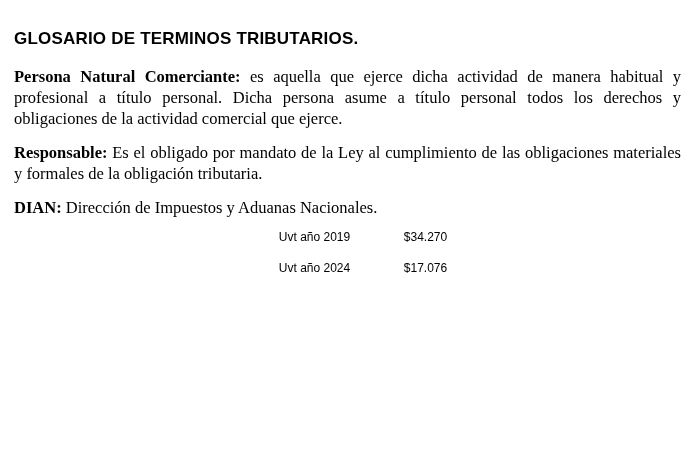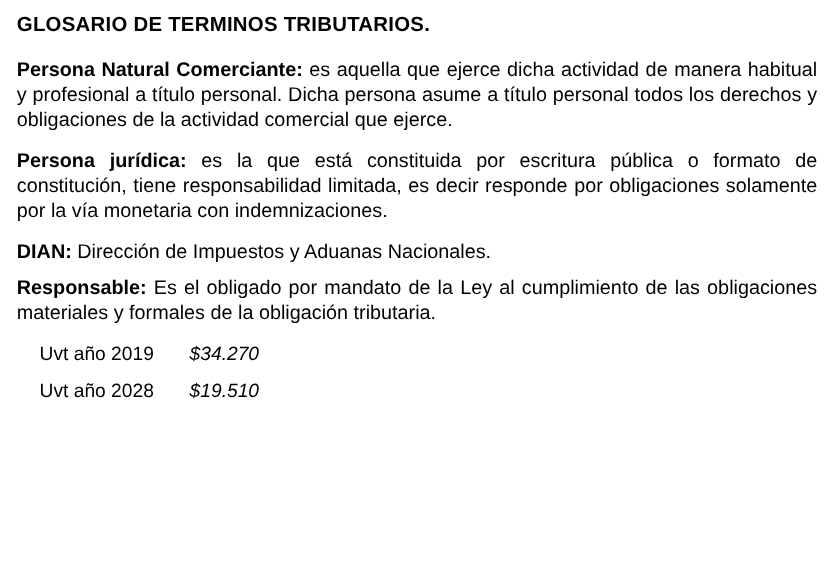--- a/index.html
+++ b/index.html
@@ -8,79 +8,79 @@
     background: #ffffff;
   }
   body {
     width: 695px;
     height: 476px;
     overflow: hidden;
     font-family: "Liberation Sans", "DejaVu Sans", sans-serif;
     color: #000000;
   }
   .page {
-    padding: 10px 14px 0 14px;
+    padding: 28px 14px 0 14px;
     box-sizing: border-box;
     width: 695px;
     height: 476px;
   }
   .doc-title {
     font-size: 17px;
     font-weight: bold;
     line-height: 21px;
     margin: 0 0 17px 0;
     letter-spacing: 0.2px;
   }
   .para {
     font-size: 16.5px;
     line-height: 21px;
     text-align: justify;
     margin: 0 0 13px 0;
+    font-family: Liberation Serif, serif;
   }
   .para.tight {
     margin-bottom: 9px;
   }
   .para .term {
     font-weight: bold;
   }
   .uvt-row {
     display: flex;
-    font-size: 16px;
+    font-size: 12px;
     line-height: 21px;
-    margin: 0 0 10px 19px;
+    margin: 0 0 10px 31px;
+    justify-content: center;
   }
   .uvt-label {
     width: 125px;
     flex: 0 0 auto;
   }
   .uvt-value {
     flex: 0 0 auto;
-    font-style: italic;
   }
 </style>
 </head>
 <body>
 
 <div class="page">
 
   <h1 class="doc-title">GLOSARIO DE TERMINOS TRIBUTARIOS.</h1>
 
   <p class="para"><span class="term">Persona Natural Comerciante:</span><span> es aquella que ejerce dicha actividad de manera habitual y profesional a título personal. Dicha persona asume a título personal todos los derechos y obligaciones de la actividad comercial que ejerce.</span></p>
 
-  <p class="para"><span class="term">Persona jurídica:</span><span> es la que está constituida por escritura pública o formato de constitución, tiene responsabilidad limitada, es decir responde por obligaciones solamente por la vía monetaria con indemnizaciones.</span></p>
 
 
+  <p class="para"><span class="term">Responsable:</span><span> Es el obligado por mandato de la Ley al cumplimiento de las obligaciones materiales y formales de la obligación tributaria.</span></p>
+
   <p class="para tight"><span class="term">DIAN:</span><span> Dirección de Impuestos y Aduanas Nacionales.</span></p>
-
-  <p class="para"><span class="term">Responsable:</span><span> Es el obligado por mandato de la Ley al cumplimiento de las obligaciones materiales y formales de la obligación tributaria.</span></p>
 
 
   <div class="uvt-row">
     <span class="uvt-label">Uvt año 2019</span>
     <span class="uvt-value">$34.270</span>
   </div>
 
   <div class="uvt-row">
-    <span class="uvt-label">Uvt año 2028</span>
-    <span class="uvt-value">$19.510</span>
+    <span class="uvt-label">Uvt año 2024</span>
+    <span class="uvt-value">$17.076</span>
   </div>
 
 </div>
 
 </body></html>

